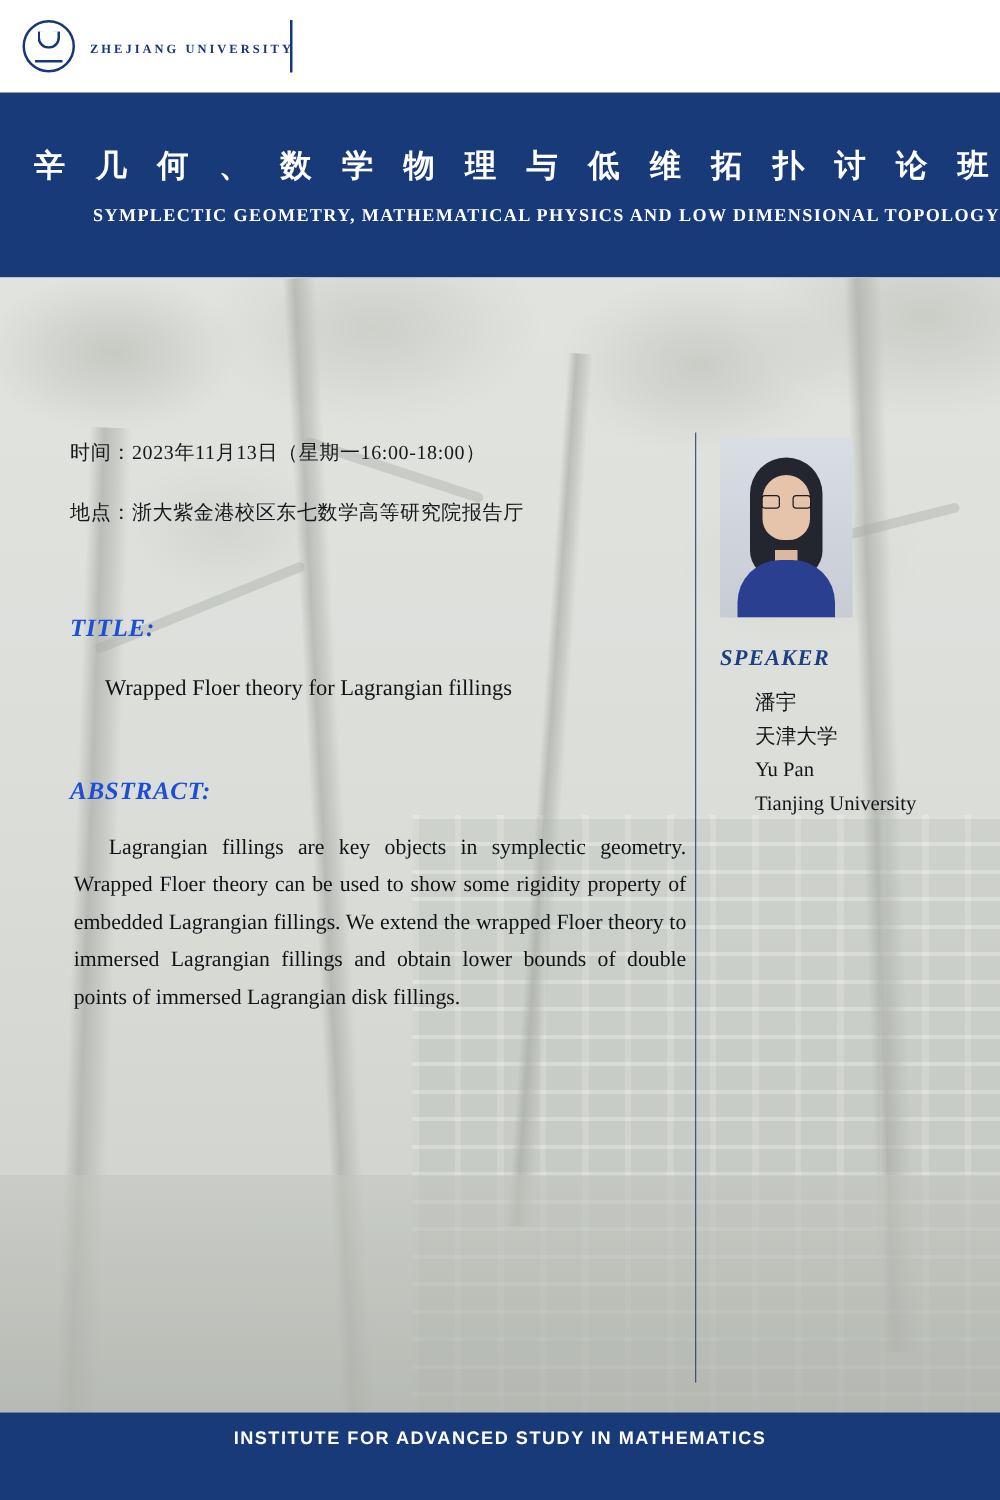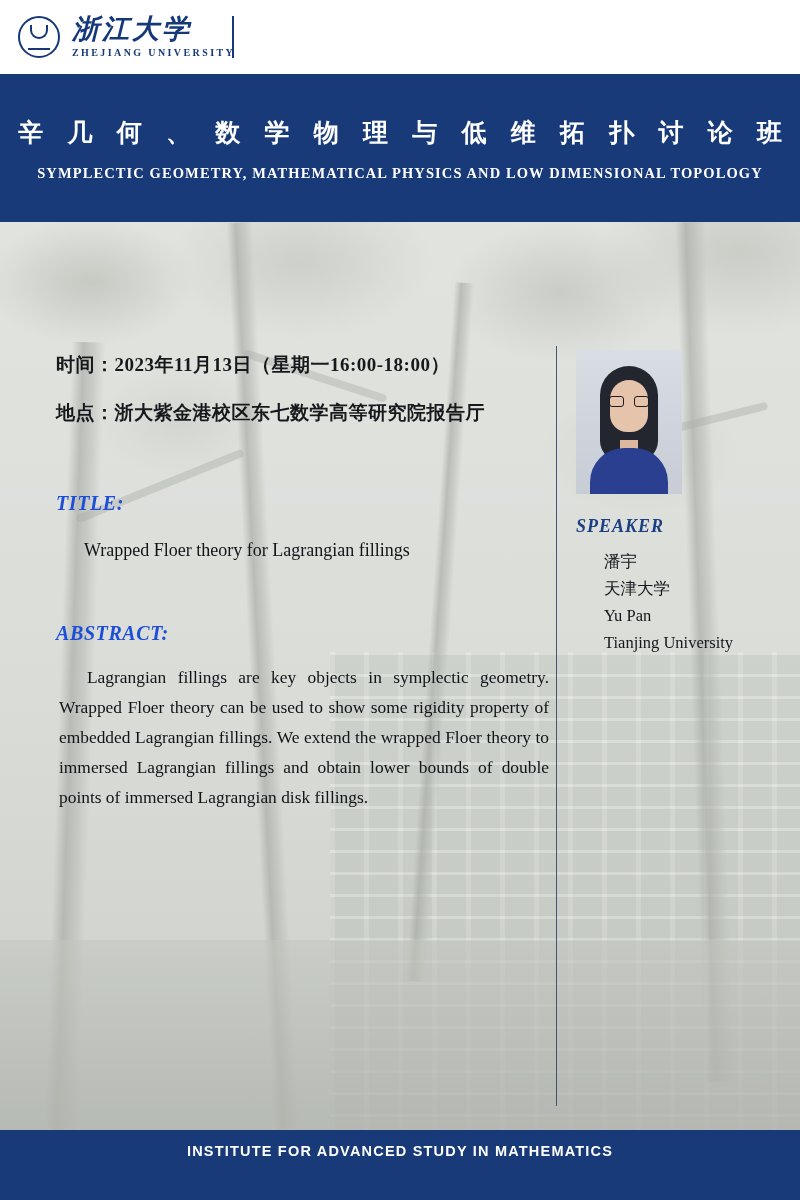--- a/index.html
+++ b/index.html
@@ -95,21 +95,21 @@
   }
 
   
   .header-band {
     position: absolute;
     top: 74px; left: 0;
     width: 800px;
     height: 148px;
     background: #183a79;
     color: #ffffff;
-    text-align: center;
+    text-align: right;
     box-sizing: border-box;
   }
   .header-cn {
     margin-top: 42px;
     font-family: "Liberation Serif", serif;
     font-size: 25px;
     font-weight: bold;
     letter-spacing: 9px;
     padding-left: 9px;
   }
@@ -194,25 +194,24 @@
   }
 
   
   .content {
     position: absolute;
     inset: 0;
   }
   .info-line {
     position: absolute;
     font-family: "Liberation Serif", serif;
-    font-size: 19px;
+    font-size: 16px;
     color: #16181c;
     letter-spacing: .5px;
     white-space: nowrap;
-    font-weight: bold;
   }
   .info-time { left: 56px; top: 130px; }
   .info-place { left: 56px; top: 178px; }
 
   .section-label {
     position: absolute;
     left: 56px;
     font-family: "Liberation Serif", serif;
     font-weight: bold;
     font-style: italic;
@@ -349,21 +348,20 @@
   }
 </style>
 </head>
 <body>
 
 <div class="poster">
 
   <div class="logo-bar">
     <div class="logo-seal"></div>
     <div class="logo-text">
-      <div class="logo-cn">浙江大学</div>
       <div class="logo-en">ZHEJIANG UNIVERSITY</div>
     </div>
     <div class="logo-divider"></div>
   </div>
 
   <div class="header-band">
     <div class="header-cn">辛 几 何 、 数 学 物 理 与 低 维 拓 扑 讨 论 班</div>
     <div class="header-en">SYMPLECTIC GEOMETRY, MATHEMATICAL PHYSICS AND LOW DIMENSIONAL TOPOLOGY</div>
   </div>
 

